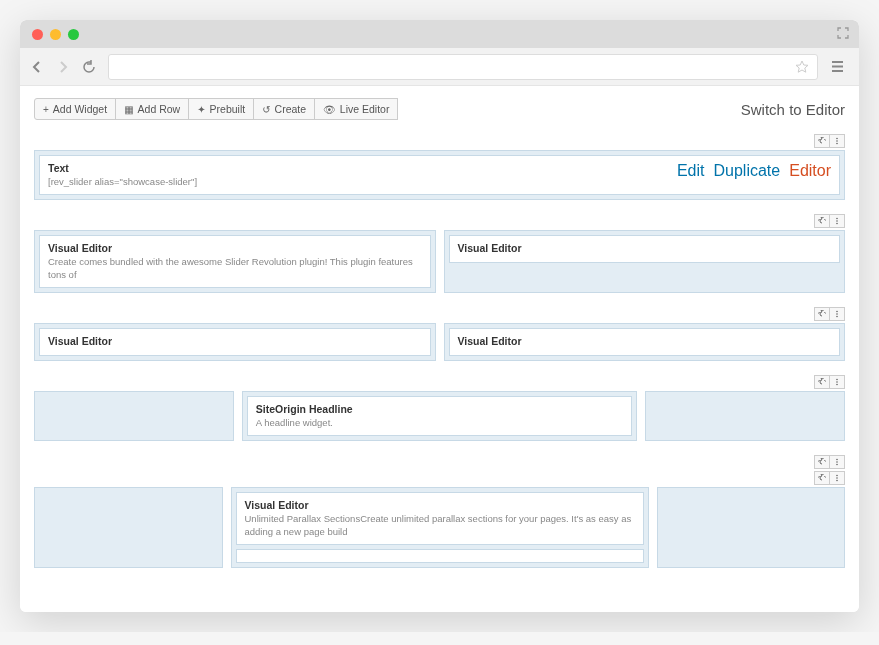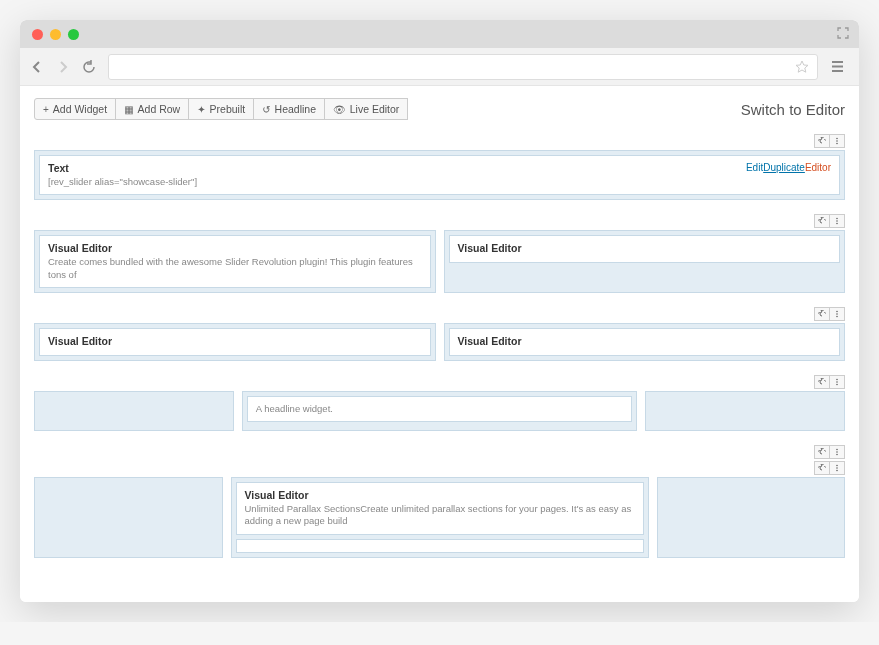--- a/index.html
+++ b/index.html
@@ -135,27 +135,27 @@
     }
     .widget-sub {
       font-size: 9.5px;
       color: #888;
       line-height: 1.3;
     }
     .widget-actions {
       position: absolute;
       top: 6px;
       right: 8px;
-      font-size: 10px;
-      display: flex;
-      gap: 0;
+      font-size: 16px;
+      display: flex;
+      gap: 9px;
       align-items: center;
     }
     .wa-edit { color: #0073aa; }
-    .wa-dup { color: #0073aa; text-decoration: underline; }
+    .wa-dup { color: #0073aa; }
     .wa-del { color: #d54e21; }
     .empty-cell { min-height: 40px; }
     svg { display: block; }
   </style>
 </head>
 <body>
 
 <div class="browser">
   <div class="titlebar">
     <div class="traffic">
@@ -210,21 +210,21 @@
         <div class="tbtn">
           <span class="tbtn-icon">▦</span>
           <span>Add Row</span>
         </div>
         <div class="tbtn">
           <span class="tbtn-icon">✦</span>
           <span>Prebuilt</span>
         </div>
         <div class="tbtn">
           <span class="tbtn-icon">↺</span>
-          <span>Headline</span>
+          <span>Create</span>
         </div>
         <div class="tbtn">
           <span class="tbtn-icon">👁</span>
           <span>Live Editor</span>
         </div>
       </div>
       <div class="toolbar-right">
         <span>Switch to Editor</span>
       </div>
     </div>
@@ -321,20 +321,21 @@
               <circle cx="4" cy="1.5" r="0.8" fill="#666"></circle>
               <circle cx="4" cy="4" r="0.8" fill="#666"></circle>
               <circle cx="4" cy="6.5" r="0.8" fill="#666"></circle>
             </svg>
           </div>
         </div>
         <div class="row">
           <div class="cell empty-cell" style="flex: 0.33 1 0%;"></div>
           <div class="cell" style="flex: 0.67 1 0%;">
             <div class="widget">
+              <div class="widget-title">SiteOrigin Headline</div>
               <div class="widget-sub">A headline widget.</div>
             </div>
           </div>
           <div class="cell empty-cell" style="flex: 0.33 1 0%;"></div>
         </div>
         <div class="row-header">
           <div class="row-icon-btn">
             <svg width="8" height="8" viewBox="0 0 8 8">
               <path d="M4 6 A2 2 0 1 1 4 2 L3 0 L5 0 L5 1 M6.5 2 L7.5 3.5 M1.5 2 L0.5 3.5" stroke="#666" stroke-width="1" fill="none"></path>
             </svg>

